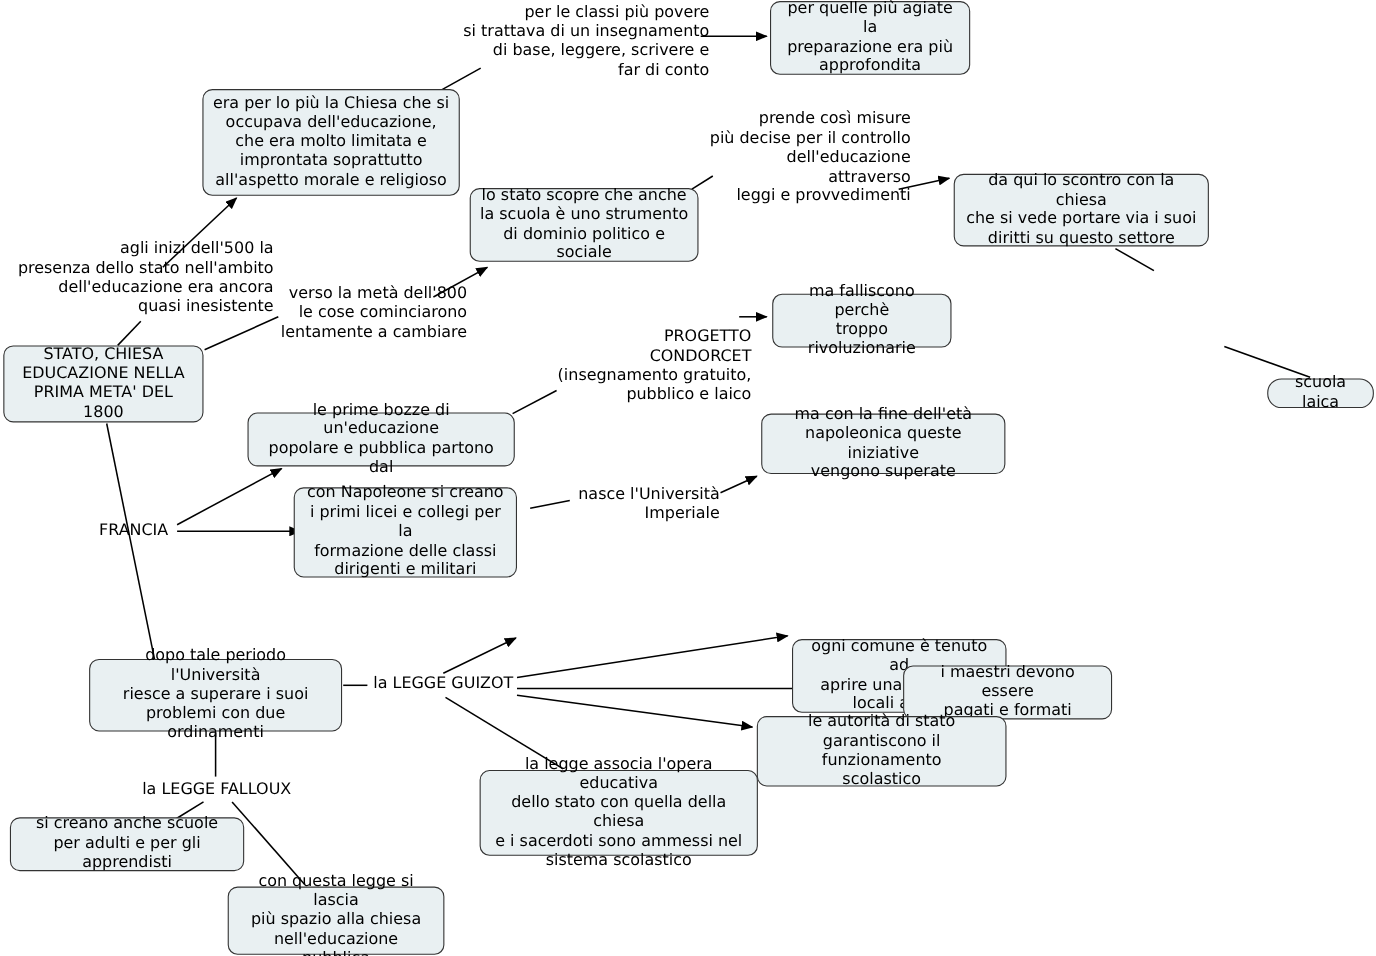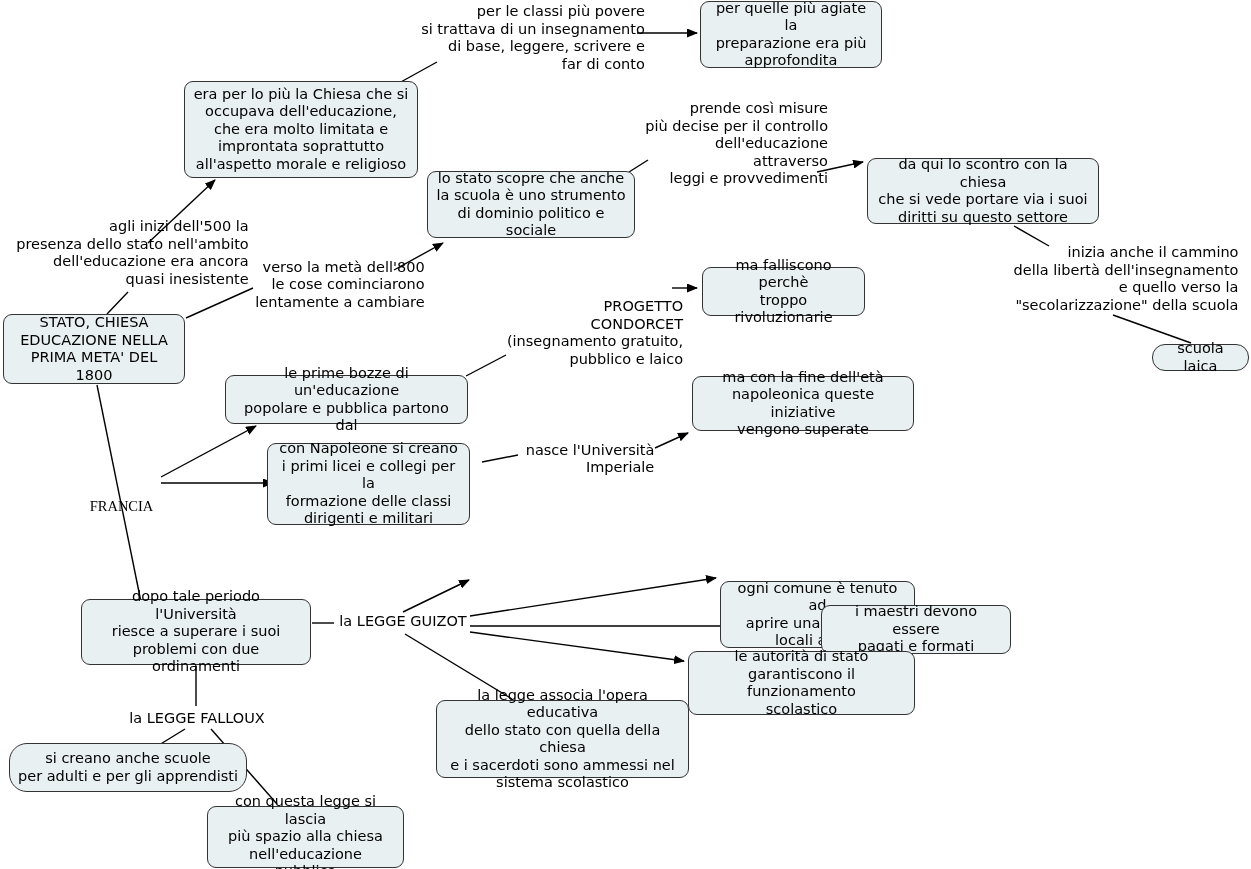--- a/index.html
+++ b/index.html
@@ -172,21 +172,21 @@
 
   <div class="node" style="left:436px;top:700px;width:253px;height:78px;">la legge associa l'opera educativa
 dello stato con quella della chiesa
 e i sacerdoti sono ammessi nel
 sistema scolastico</div>
 
   <div class="node" style="left:81px;top:599px;width:230px;height:66px;">dopo tale periodo l'Università
 riesce a superare i suoi
 problemi con due ordinamenti</div>
 
-  <div class="node" style="left:9px;top:743px;width:238px;height:49px;border-radius:18px;">si creano anche scuole
+  <div class="node" style="left:9px;top:743px;width:213px;height:49px;">si creano anche scuole
 per adulti e per gli apprendisti</div>
 
   <div class="node" style="left:207px;top:806px;width:197px;height:62px;">con questa legge si lascia
 più spazio alla chiesa
 nell'educazione pubblica</div>
 
   <div class="label" style="left:418px;top:2px;width:230px;height:72px;">per le classi più povere
 si trattava di un insegnamento
 di base, leggere, scrivere e
 far di conto</div>
@@ -198,32 +198,28 @@
 
   <div class="label" style="left:640px;top:108px;width:188px;height:72px;">prende così misure
 più decise per il controllo
 dell'educazione attraverso
 leggi e provvedimenti</div>
 
   <div class="label" style="left:248px;top:258px;width:184px;height:54px;">verso la metà dell'800
 le cose cominciarono
 lentamente a cambiare</div>
 
-  <div class="label" style="left:1010px;top:243px;width:232px;height:72px;">inizia anche il cammino
-della libertà dell'insegnamento
-e quello verso la
-"secolarizzazione" della scuola</div>
 
   <div class="label" style="left:500px;top:297px;width:190px;height:72px;">PROGETTO
 CONDORCET
 (insegnamento gratuito,
 pubblico e laico</div>
 
   <div class="label" style="left:515px;top:441px;width:150px;height:36px;">nasce l'Università
 Imperiale</div>
 
-  <div class="label" style="left:84px;top:497px;width:75px;height:20px;font-family:Liberation Serif, serif;">FRANCIA</div>
+  <div class="label" style="left:84px;top:473px;width:75px;height:20px;">FRANCIA</div>
 
   <div class="label" style="left:336px;top:612px;width:134px;height:20px;">la LEGGE GUIZOT</div>
 
   <div class="label" style="left:124px;top:709px;width:146px;height:20px;">la LEGGE FALLOUX</div>
 
 </div>
 
 </body></html>

